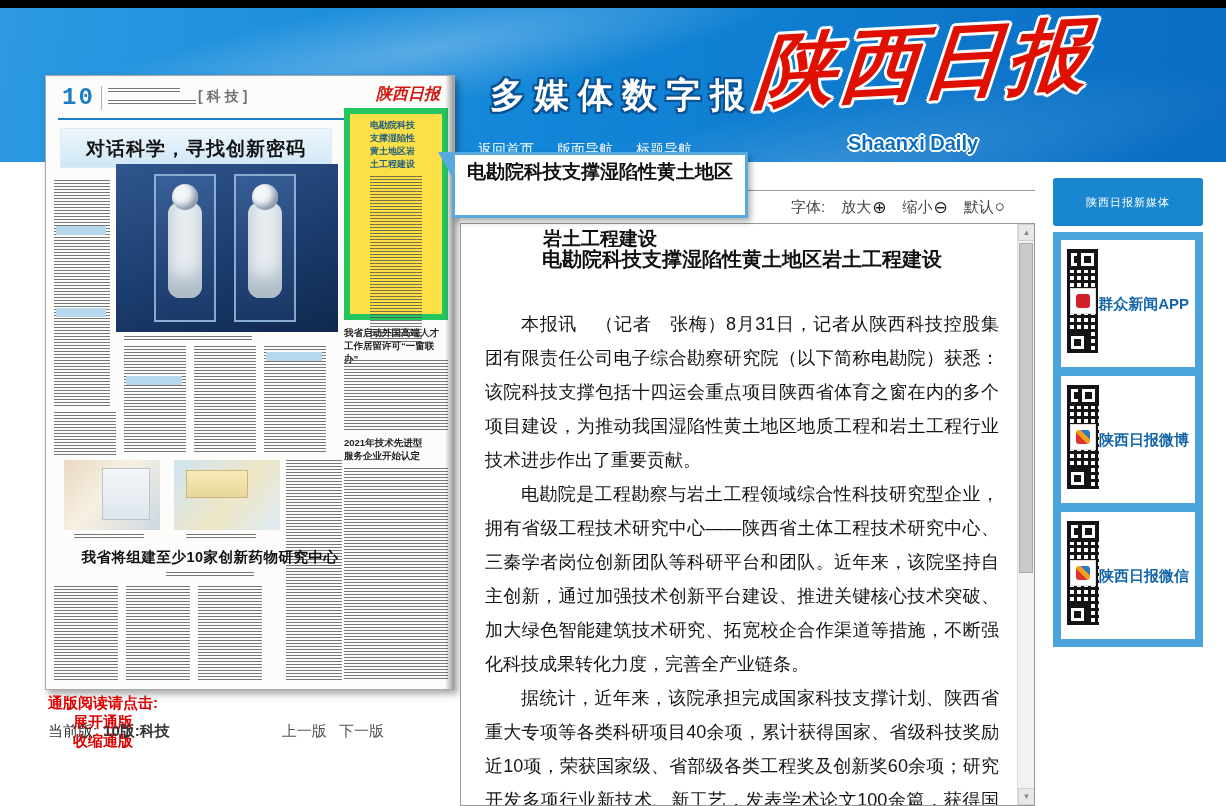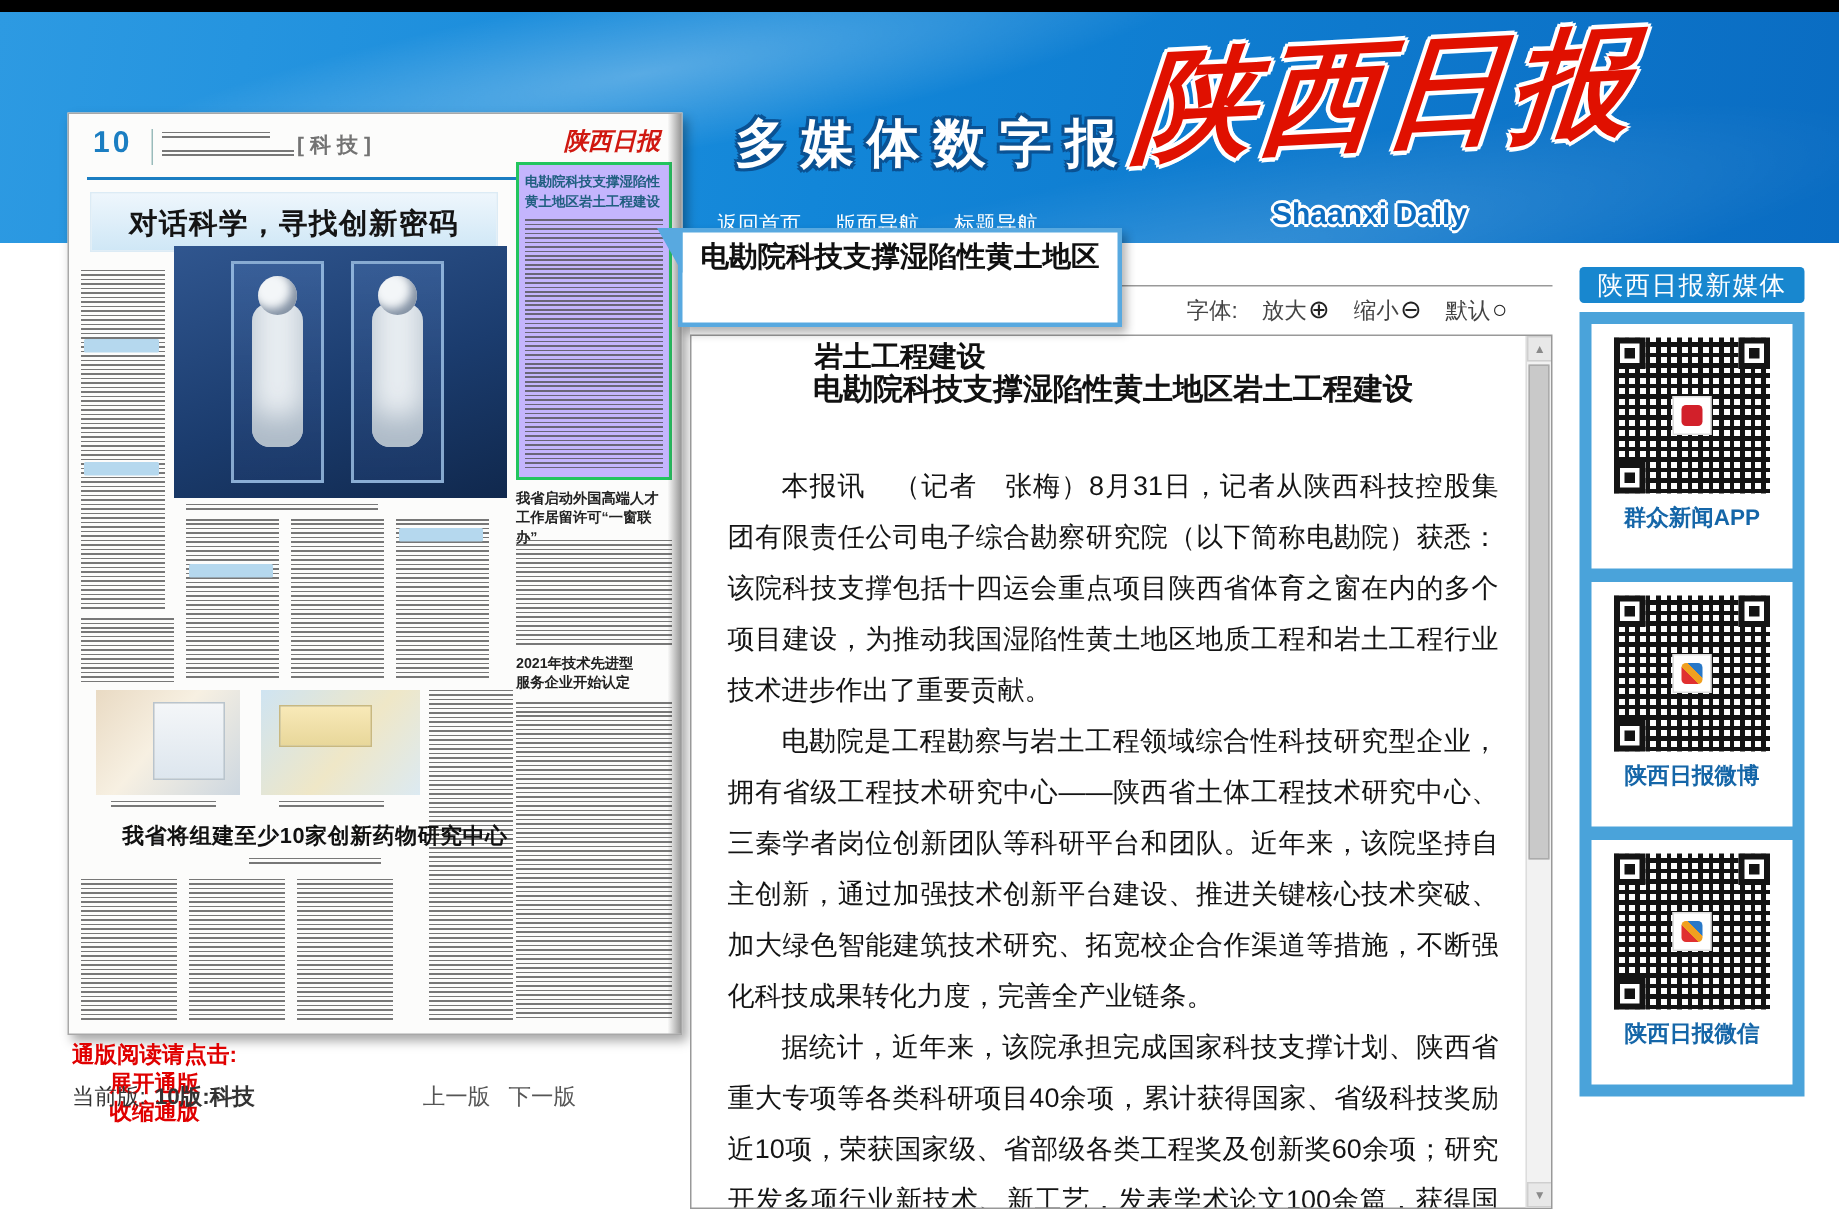--- a/index.html
+++ b/index.html
@@ -30,22 +30,22 @@
     text-shadow:-2px 0 #fff, 2px 0 #fff, 0 -2px #fff, 0 2px #fff,
                 -1px -1px #fff, 1px 1px #fff, -1px 1px #fff, 1px -1px #fff; }
   #main-nav { position:absolute; left:478px; top:133px; display:flex; gap:23px; }
   #main-nav a { color:#fff; font-size:14px; text-decoration:none; white-space:nowrap; cursor:pointer; }
 
   
   #paper { position:absolute; left:45px; top:75px; width:410px; height:615px;
     background:#fcfcfb; border:1px solid #a8a8a8; box-shadow:3px 4px 7px rgba(0,0,0,.35); }
   #paper::after { content:""; position:absolute; top:0; right:0; width:9px; height:100%;
     background:linear-gradient(to right, rgba(0,0,0,0), rgba(70,70,70,.55)); pointer-events:none; }
-  .p-num { position:absolute; left:16px; top:8px; font-size:20px; font-weight:bold; color:#1b7ec2;
-    letter-spacing:2px; }
+  .p-num { position:absolute; left:16px; top:8px; font-size:24px; font-weight:bold; color:#1b7ec2;
+    letter-spacing:2px;font-family:Liberation Mono, monospace; }
   .p-num-sep { position:absolute; left:55px; top:10px; width:1px; height:24px; background:#9bb; }
   .p-date { position:absolute; left:62px; top:12px; width:72px; height:6px; }
   .p-date2 { position:absolute; left:62px; top:24px; width:88px; height:6px; }
   .p-section { position:absolute; left:152px; top:12px; font-size:14px; font-weight:bold;
     color:#737373; letter-spacing:4px; }
   .p-mast { position:absolute; right:14px; top:8px; font-family:"DejaVu Serif","Liberation Serif",serif;
     font-style:italic; font-weight:bold; font-size:16px; color:#d01810; }
   .p-rule { position:absolute; left:12px; right:12px; top:42px; height:2px; background:#1b7ec2; }
   .p-headline-box { position:absolute; left:14px; top:52px; width:272px; height:40px;
     background:linear-gradient(#eef6fc,#cfe7f6); border:1px solid #dcebf5; text-align:center; }
@@ -76,21 +76,21 @@
     background:linear-gradient(#f8e9b8,#e8d79a); border:1px solid #c8b880; }
   .p-cap1 { position:absolute; left:28px; top:458px; width:70px; height:5px; }
   .p-cap2 { position:absolute; left:140px; top:458px; width:70px; height:5px; }
   .p-colR-photos { position:absolute; left:240px; top:384px; width:56px; height:222px; }
   .p-headline4 { position:absolute; left:30px; top:472px; width:268px; text-align:center;
     font-size:14.5px; font-weight:bold; color:#111; letter-spacing:.5px; white-space:nowrap; }
   .p-byline4 { position:absolute; left:120px; top:496px; width:88px; height:5px; }
   .p-bot-col { position:absolute; top:510px; width:64px; height:96px; }
   
   .p-redbox { position:absolute; left:298px; top:32px; width:104px; height:212px;
-    border:2px solid #22c55e; background:#c4b5fd; padding:5px 4px; cursor:pointer; }
+    border:6px solid #22c55e; background:#fde047; padding:5px 20px; cursor:pointer; }
   .p-red-title { font-size:9px; line-height:13px; font-weight:bold; color:#205f80; }
   .p-red-fill { margin-top:5px; height:168px; }
   .p-rh { position:absolute; left:298px; width:104px; font-size:9.5px; line-height:13px;
     font-weight:bold; color:#222; cursor:pointer; }
   .p-rh1 { top:250px; } .p-rh2 { top:360px; }
   .p-rfill1 { position:absolute; left:298px; top:284px; width:104px; height:70px; }
   .p-rfill2 { position:absolute; left:298px; top:392px; width:104px; height:212px; }
 
   
   #tooltip { position:absolute; left:452px; top:152px; width:296px; height:66px; background:#fff;
@@ -120,25 +120,25 @@
     background:#f2f2f2; border-left:1px solid #ddd; }
   .sb-btn { position:absolute; left:0; width:17px; height:17px; background:#e8e8e8;
     border:1px solid #cfcfcf; color:#8a8a8a; font-size:8px; line-height:15px; text-align:center;
     cursor:pointer; }
   .sb-up { top:0; } .sb-down { bottom:0; }
   .sb-thumb { position:absolute; left:1px; top:19px; width:14px; height:330px;
     background:#c9c9c9; border:1px solid #ababab; cursor:pointer; }
 
   
   #sidebar { position:absolute; left:1053px; top:178px; width:150px; }
-  .sb-head { height:24px; background:#1887cf; border-radius:3px; color:#fff; font-size:17px;
+  .sb-head { height:48px; background:#1887cf; border-radius:3px; color:#fff; font-size:11px;
     display:flex; align-items:center; justify-content:center; letter-spacing:1px; }
   .sb-panel { margin-top:6px; background:#4aa3da; padding:8px; display:flex; flex-direction:column;
     gap:9px; }
-  .qr-card { background:#fff; padding:9px 6px 24px; display:flex; flex-direction:column;
+  .qr-card { background:#fff; padding:9px 6px 14px; display:flex; flex-direction:row;
     align-items:center; }
   .qr { width:104px; height:104px; position:relative;
     background:
       repeating-linear-gradient(0deg, #141414 0 3px, transparent 3px 7px),
       repeating-linear-gradient(90deg, #141414 0 3px, #fff 3px 7px); }
   .qr .f { position:absolute; width:21px; height:21px; border:4px solid #141414; background:#fff; }
   .qr .f::after { content:""; position:absolute; inset:3px; background:#141414; }
   .qr .f1 { left:0; top:0; } .qr .f2 { right:0; top:0; } .qr .f3 { left:0; bottom:0; }
   .qr .chip { position:absolute; left:50%; top:50%; width:26px; height:26px; margin:-13px 0 0 -13px;
     background:#fff; border:1px solid #ddd; display:flex; align-items:center; justify-content:center; }

